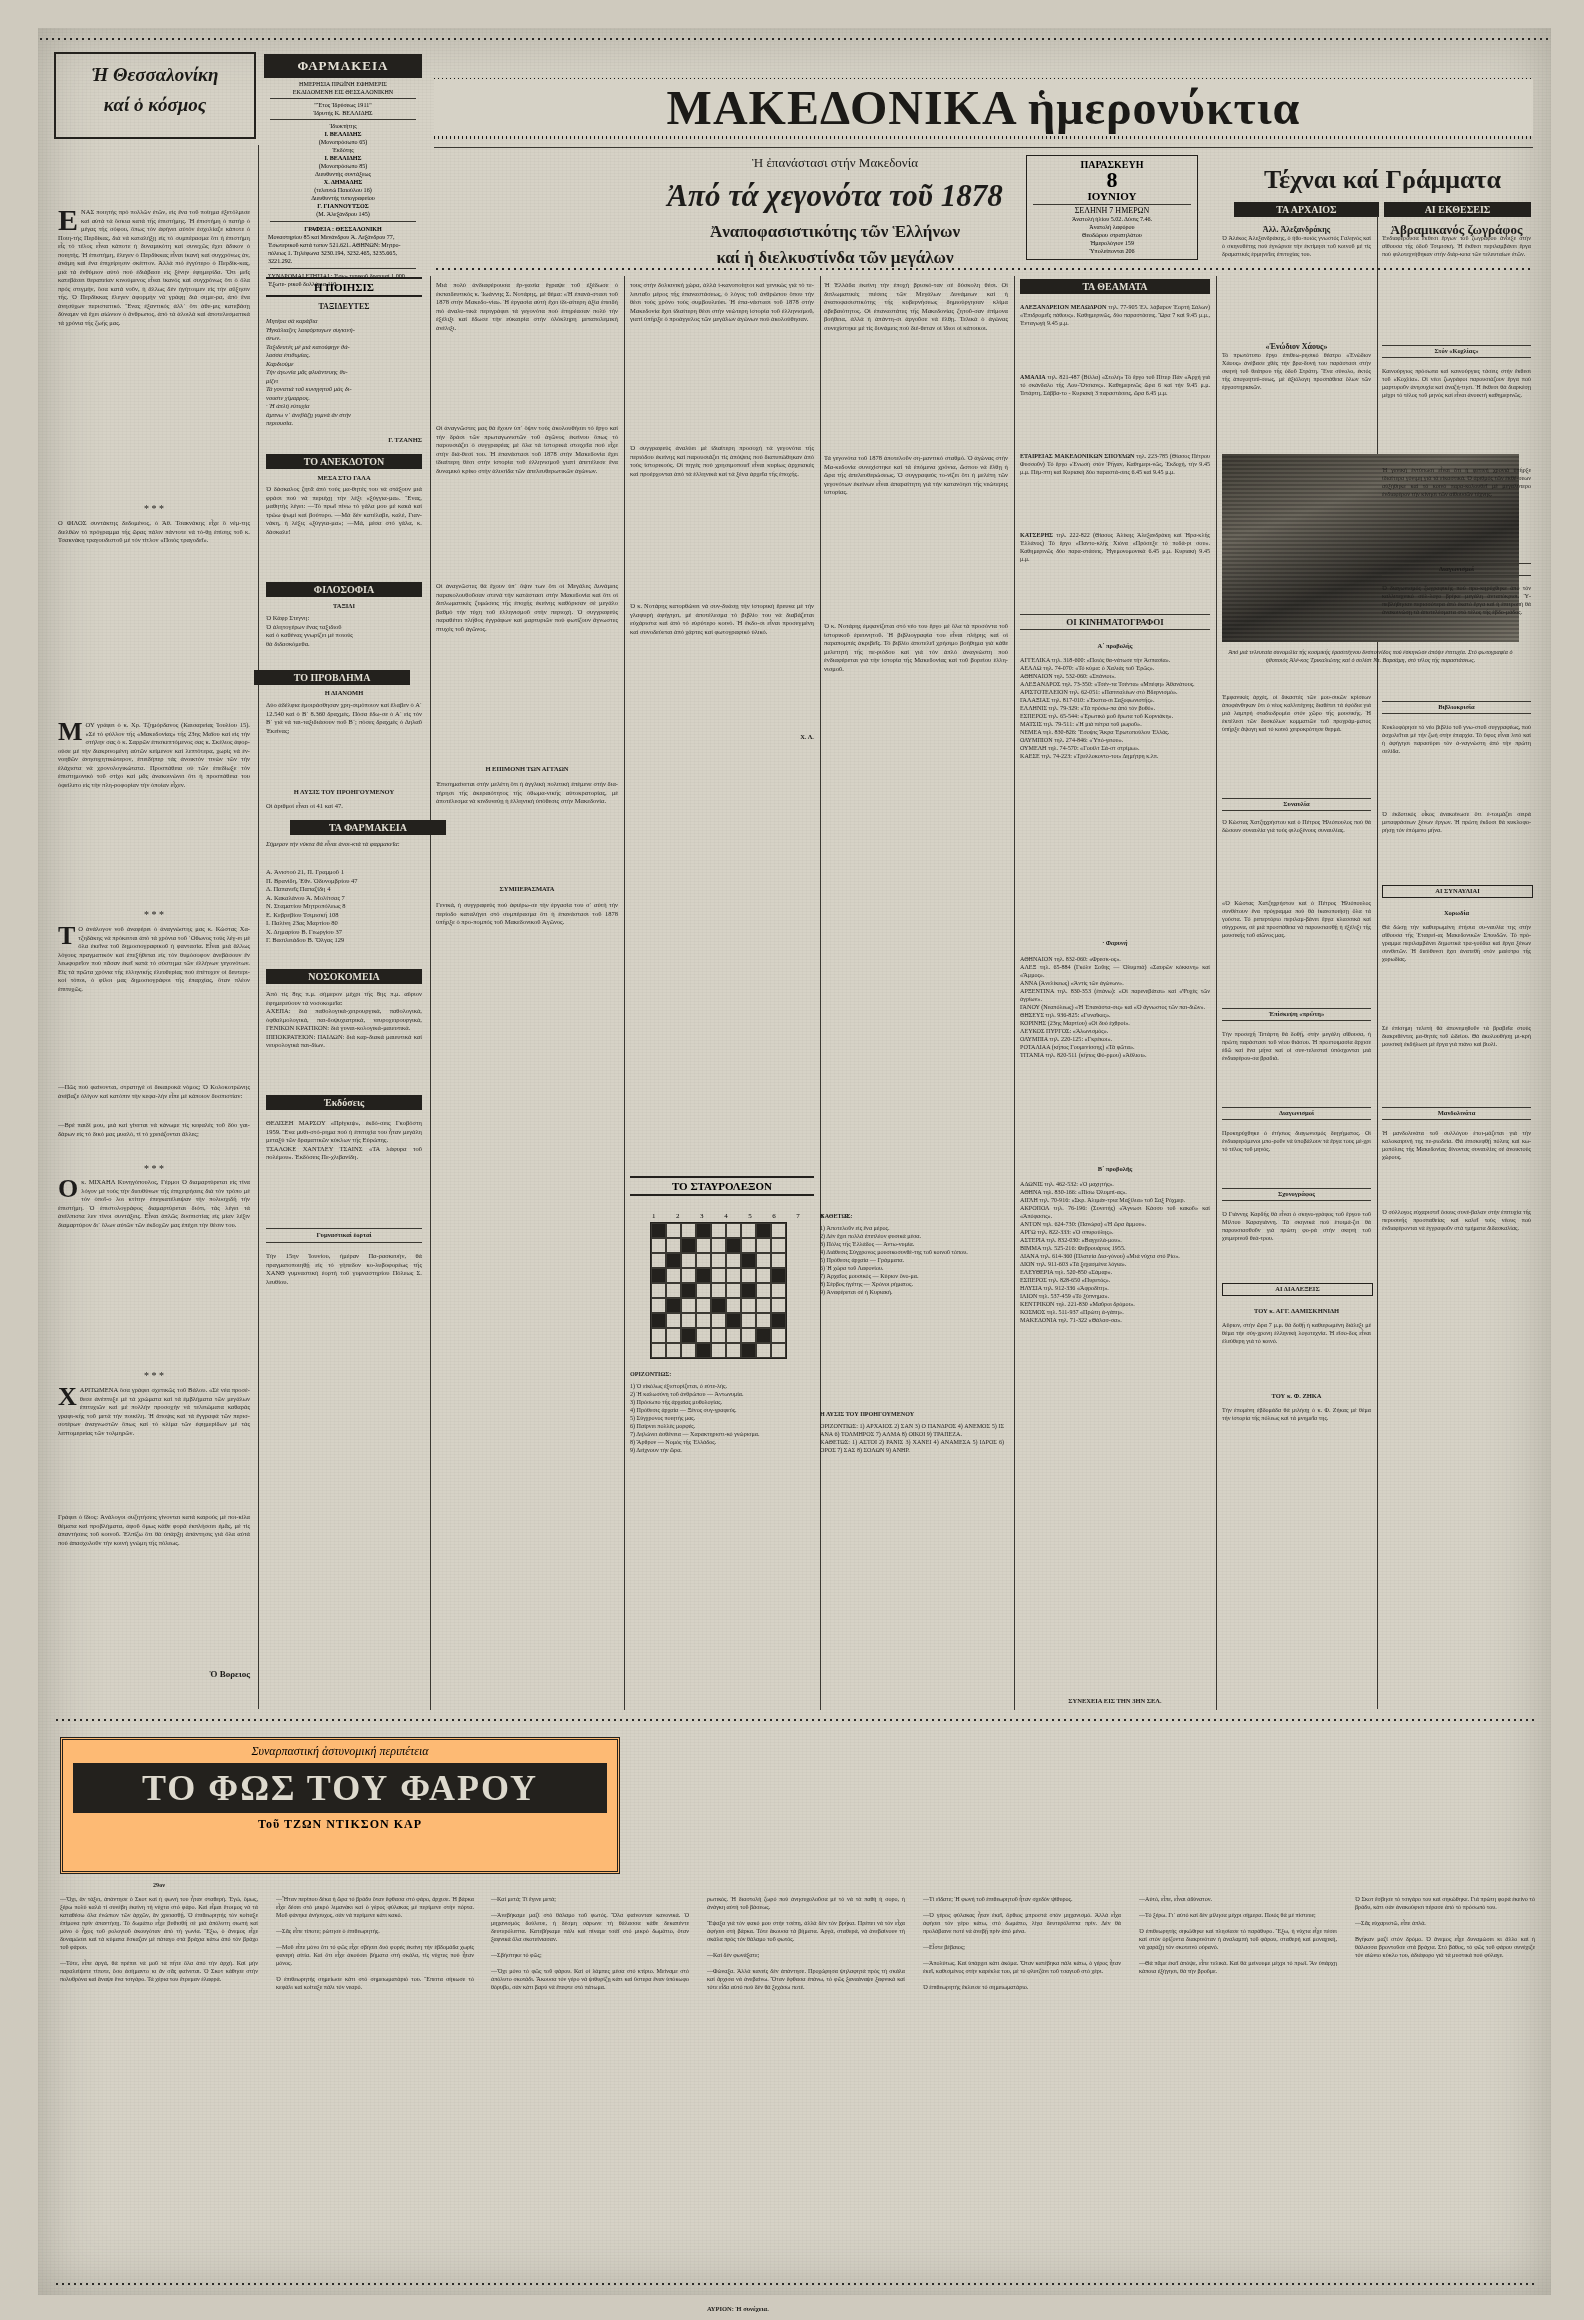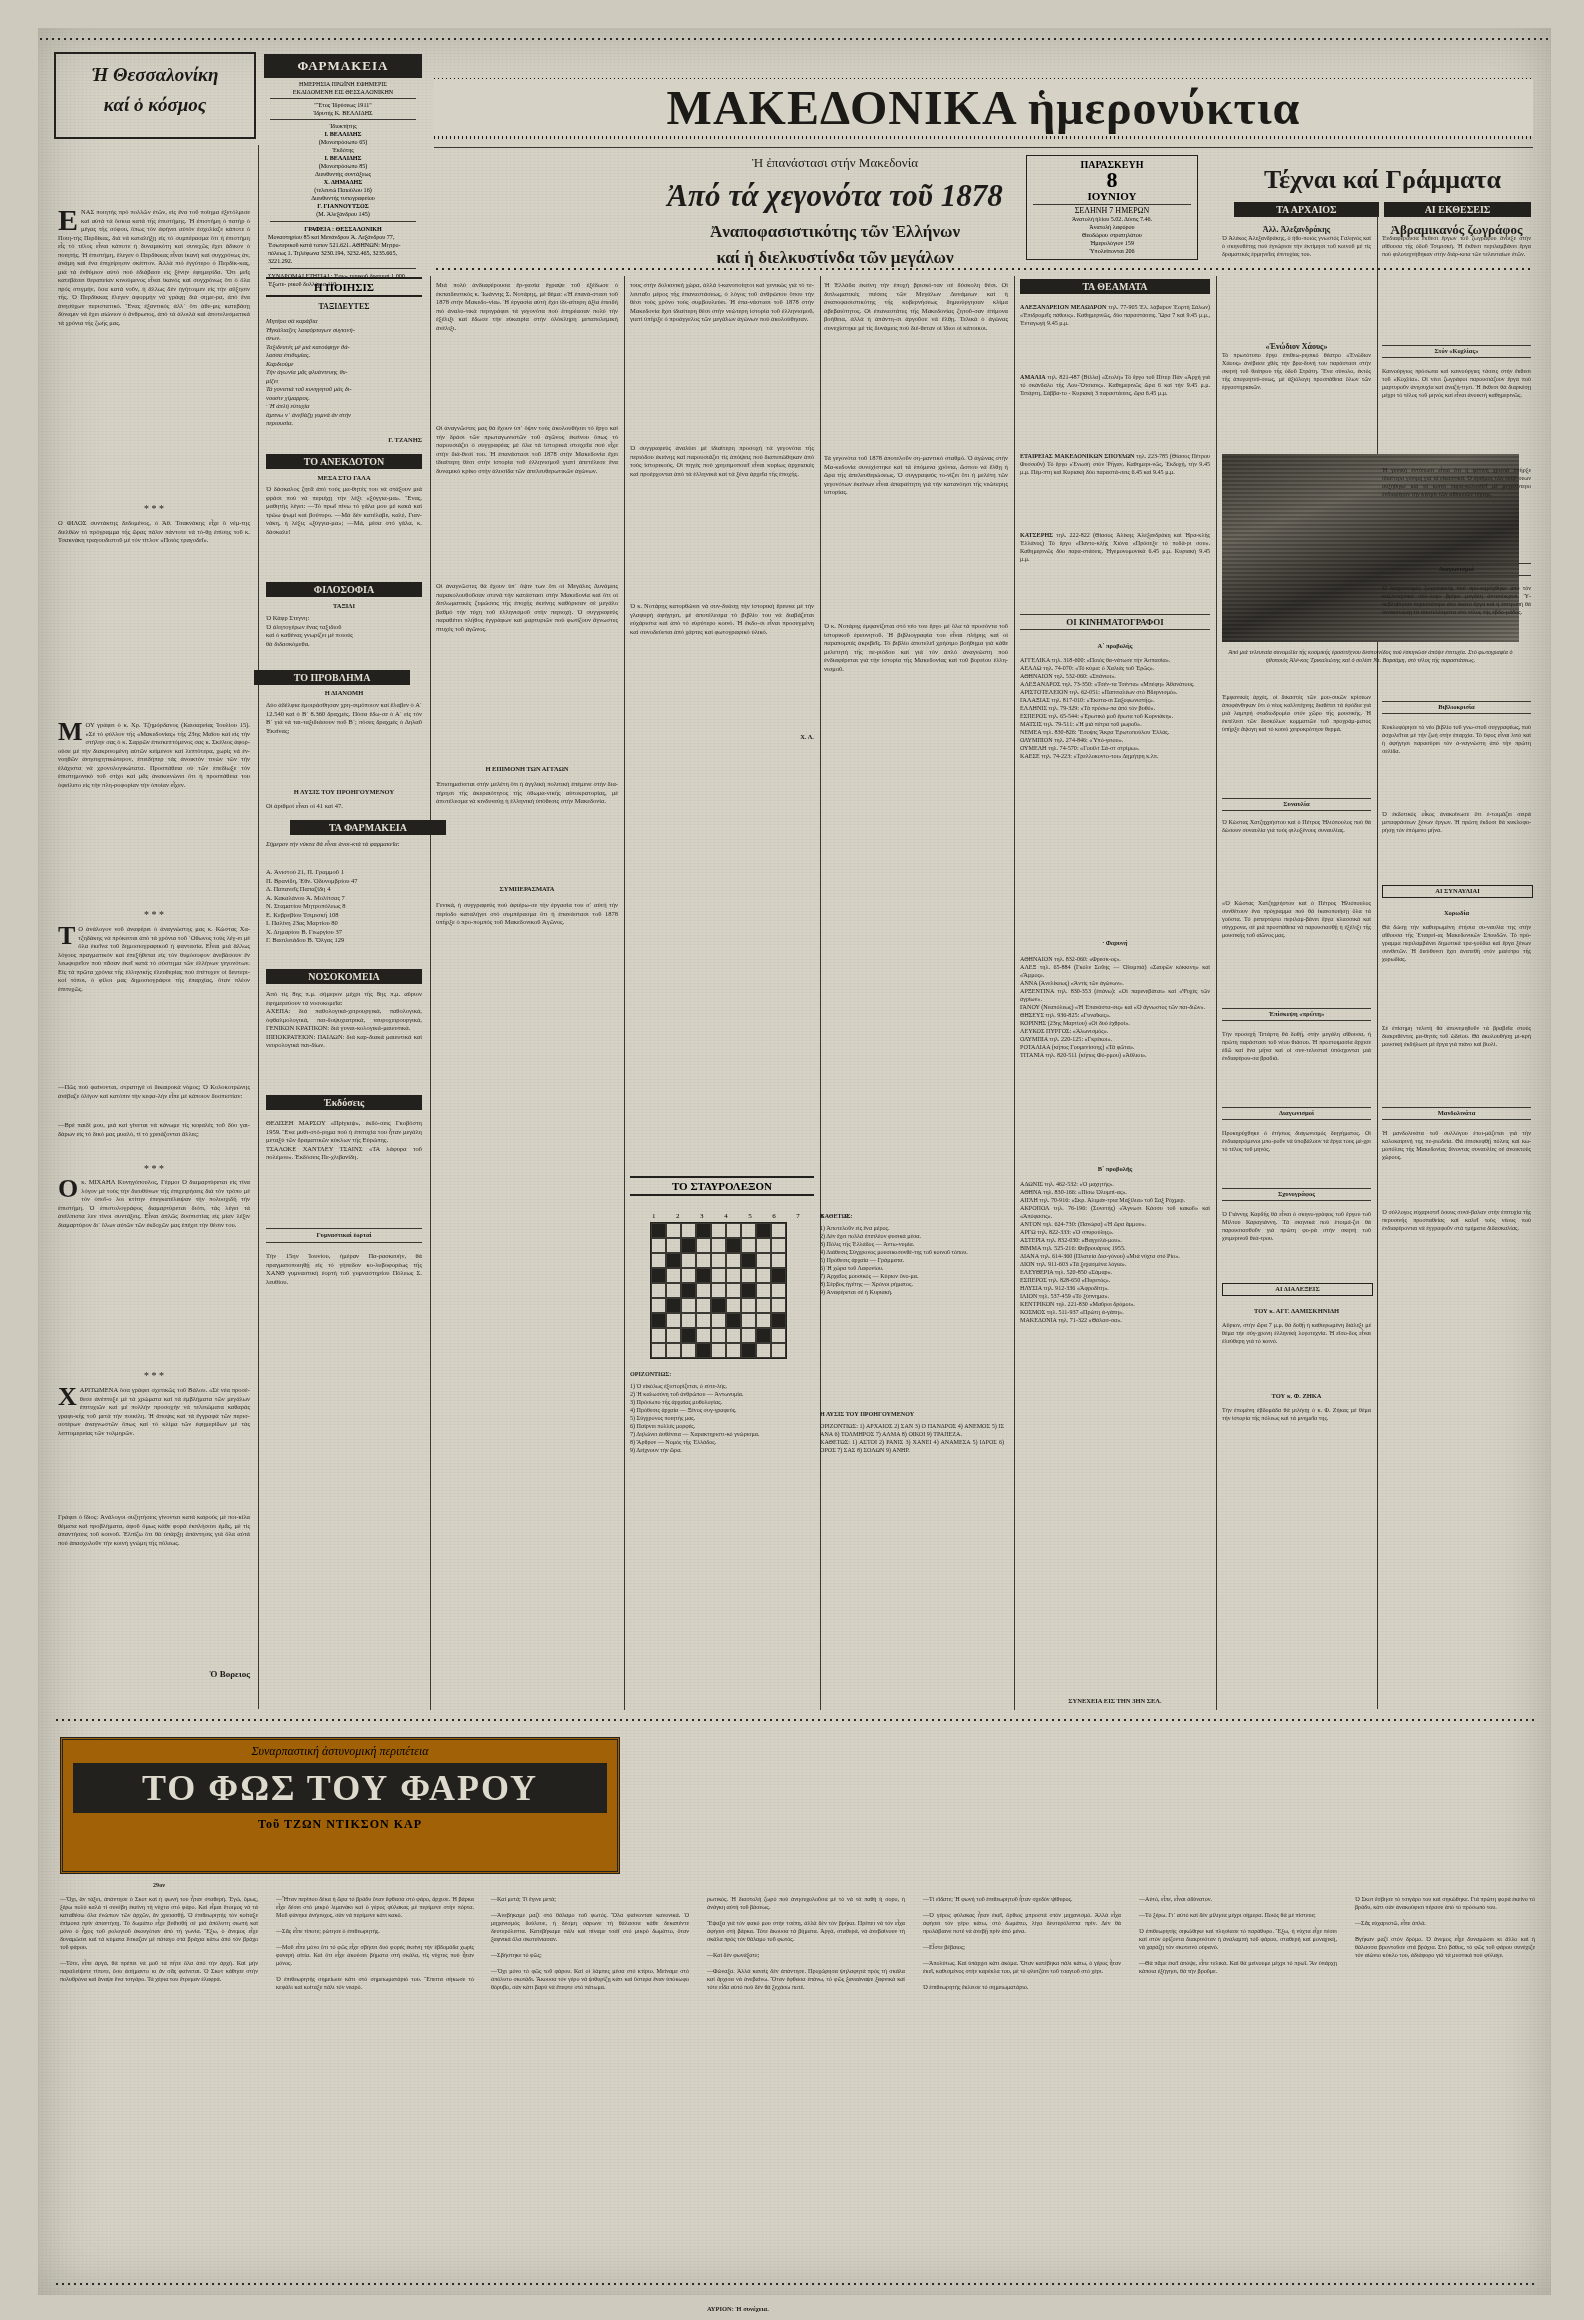--- a/index.html
+++ b/index.html
@@ -33,21 +33,21 @@
   .invhead{background:#23211d;color:#e3dfd4;text-align:center;font-weight:bold;font-size:10px;padding:2px 0;}
   .xgrid{display:grid;grid-template-columns:repeat(9,15px);grid-template-rows:repeat(9,15px);
          border:1px solid #23211d;width:135px;}
   .xgrid div{border:0.5px solid #3a3832;}
   .xb{background:#23211d;}
   .photo{position:absolute;background:
         linear-gradient(160deg,#4a4740 0%,#6d6960 30%,#3b3935 60%,#7a766c 100%);
         filter:contrast(1.1);}
   .photo:after{content:"";position:absolute;inset:0;
         background:repeating-linear-gradient(0deg,rgba(0,0,0,.18) 0 2px,transparent 2px 4px);}
-  .adbox{position:absolute;border:3px double #23211d;background:#a16207;}
+  .adbox{position:absolute;border:3px double #23211d;background:#fdba74;}
   .adtitle{font-weight:bold;letter-spacing:2px;}
   .rule{position:absolute;background:#3a3832;height:1px;}
 </style>
 </head>
 <body>
 
 <div class="page">
  <div class="paper">
   <div class="noise"></div>
 

